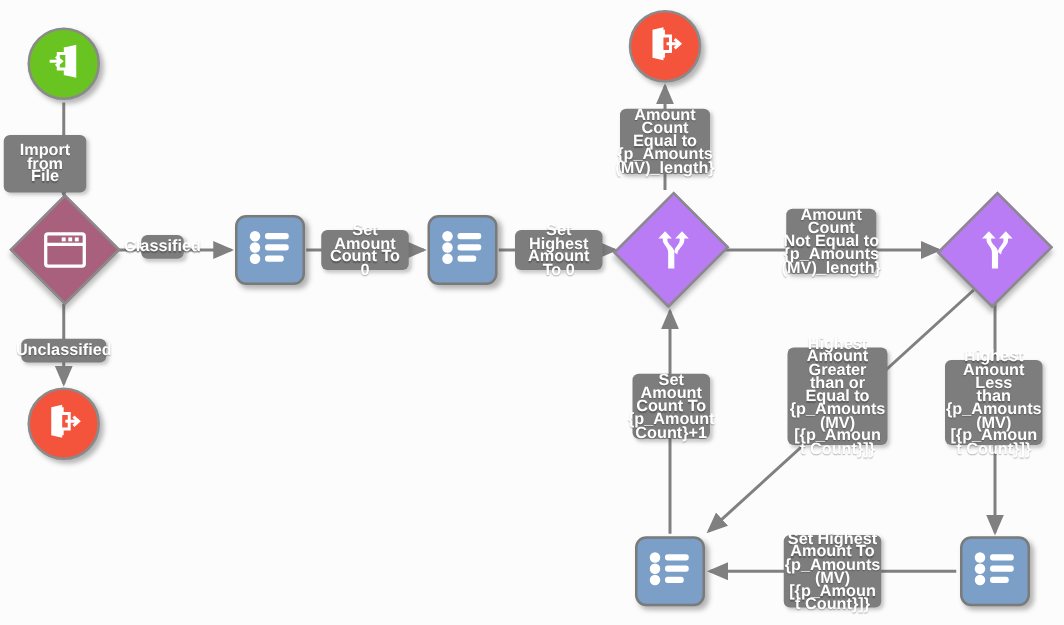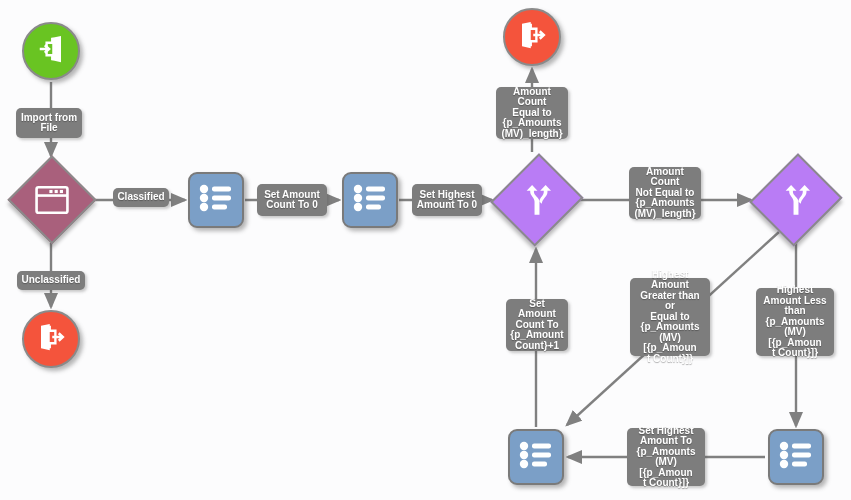--- a/index.html
+++ b/index.html
@@ -77,21 +77,21 @@
     justify-content: center;
     box-shadow: 3px 3px 4px rgba(80,80,80,0.42);
   }
 
   
   .elabel {
     position: absolute;
     background: #7d7d7d;
     color: #ffffff;
     border-radius: 5px;
-    font-size: 10px;
+    font-size: 13px;
     font-weight: bold;
     line-height: 10.5px;
     text-align: center;
     display: flex;
     align-items: center;
     justify-content: center;
     padding: 3px 4px;
     box-sizing: border-box;
     text-shadow: 0 1px 1px rgba(0,0,0,0.30);
     box-shadow: 2px 2px 3px rgba(80,80,80,0.30);
@@ -248,24 +248,24 @@
         <circle cx="5" cy="5" r="4.2" fill="#ffffff"></circle>
         <circle cx="5" cy="14" r="4.2" fill="#ffffff"></circle>
         <circle cx="5" cy="23" r="4.2" fill="#ffffff"></circle>
         <rect x="13" y="2.4" width="19" height="5" rx="2.2" fill="#ffffff"></rect>
         <rect x="13" y="11.4" width="19" height="5" rx="2.2" fill="#ffffff"></rect>
         <rect x="13" y="20.4" width="15" height="5" rx="2.2" fill="#ffffff"></rect>
       </svg>
     </span>
   </div>
 
-  <div class="elabel" style="left:16px; top:108px; width:66px; height:30px;">Import from
+  <div class="elabel" style="left:3px; top:108px; width:66px; height:46px;">Import from
 File</div>
 
-  <div class="elabel" style="left:113px; top:188px; width:56px; height:19px;">Classified</div>
+  <div class="elabel" style="left:113px; top:188px; width:34px; height:19px;">Classified</div>
 
   <div class="elabel" style="left:17px; top:271px; width:68px; height:19px;">Unclassified</div>
 
   <div class="elabel" style="left:257px; top:184px; width:70px; height:32px;">Set Amount
 Count To 0</div>
 
   <div class="elabel" style="left:412px; top:184px; width:70px; height:32px;">Set Highest
 Amount To 0</div>
 
   <div class="elabel" style="left:496px; top:87px; width:72px; height:52px;">Amount Count

